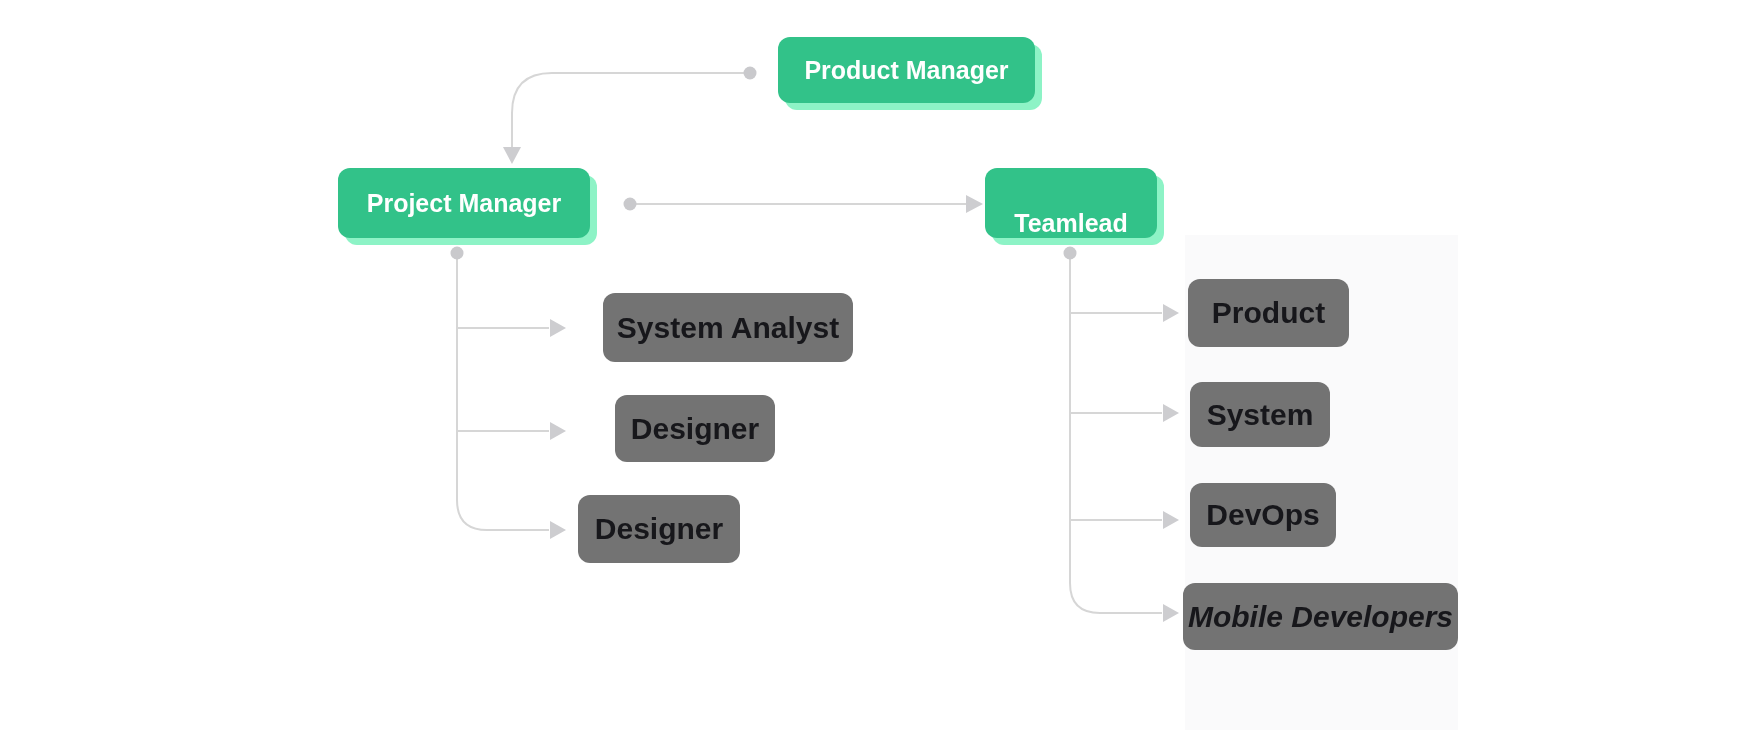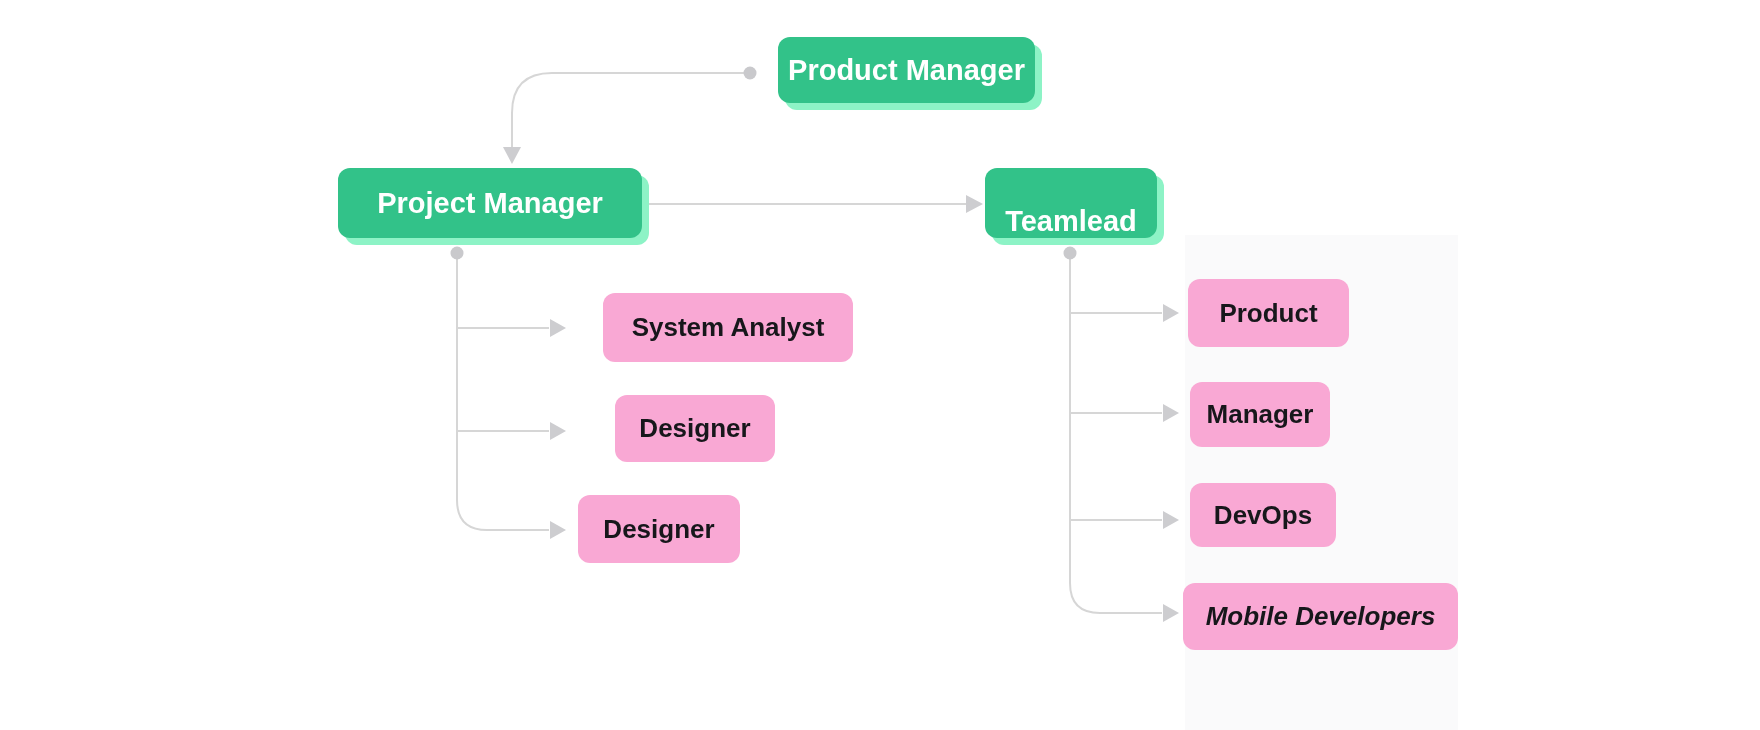--- a/index.html
+++ b/index.html
@@ -35,31 +35,31 @@
     align-items: center;
     justify-content: center;
     border-radius: 12px;
     font-weight: 700;
     white-space: nowrap;
     cursor: default;
   }
   .node--manager {
     background: #32c289;
     color: #ffffff;
-    font-size: 29px;
+    font-size: 25px;
     box-shadow: 7px 7px 0 0 #8df3c6;
   }
   .node--child {
-    background: #f9a8d4;
+    background: #737373;
     color: #17171b;
-    font-size: 26px;
+    font-size: 30px;
   }
   
   .pos-product-manager { left: 778px; top: 37px;  width: 257px; height: 66px; }
-  .pos-project-manager { left: 338px; top: 168px; width: 304px; height: 70px; }
+  .pos-project-manager { left: 338px; top: 168px; width: 252px; height: 70px; }
   .pos-teamlead        { left: 985px; top: 168px; width: 172px; height: 70px; align-items: flex-end; }
   .pos-system-analyst  { left: 603px; top: 293px; width: 250px; height: 69px; }
   .pos-designer-1      { left: 615px; top: 395px; width: 160px; height: 67px; }
   .pos-designer-2      { left: 578px; top: 495px; width: 162px; height: 68px; }
   .pos-frontend        { left: 1188px; top: 279px; width: 161px; height: 68px; }
   .pos-python          { left: 1190px; top: 382px; width: 140px; height: 65px; }
   .pos-devops          { left: 1190px; top: 483px; width: 146px; height: 64px; text-align: right; }
   .pos-mobile-devs     { left: 1183px; top: 583px; width: 275px; height: 67px; font-style: italic; }
 </style>
 </head>
@@ -122,21 +122,21 @@
 
   <div class="node node--child pos-designer-2">
     <span>Designer</span>
   </div>
 
   <div class="node node--child pos-frontend">
     <span>Product</span>
   </div>
 
   <div class="node node--child pos-python">
-    <span>Manager</span>
+    <span>System</span>
   </div>
 
   <div class="node node--child pos-devops">
     <span>DevOps</span>
   </div>
 
   <div class="node node--child pos-mobile-devs">
     <span>Mobile Developers</span>
   </div>
 

